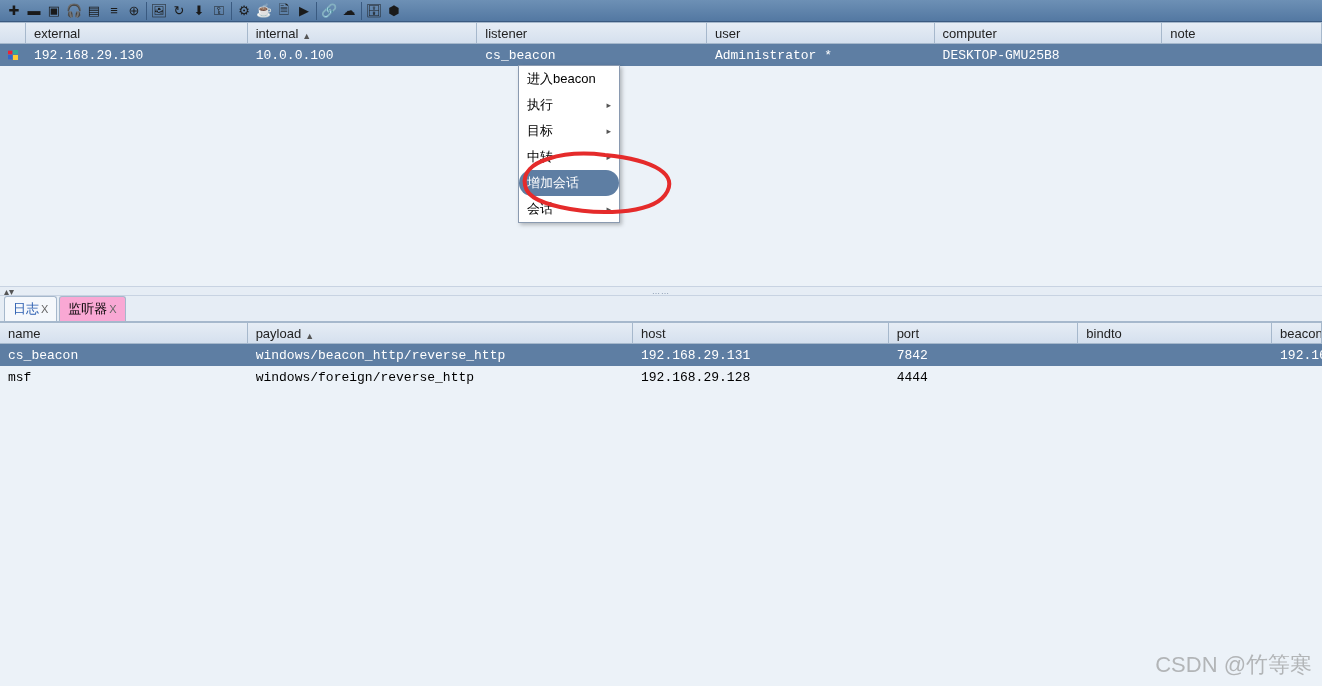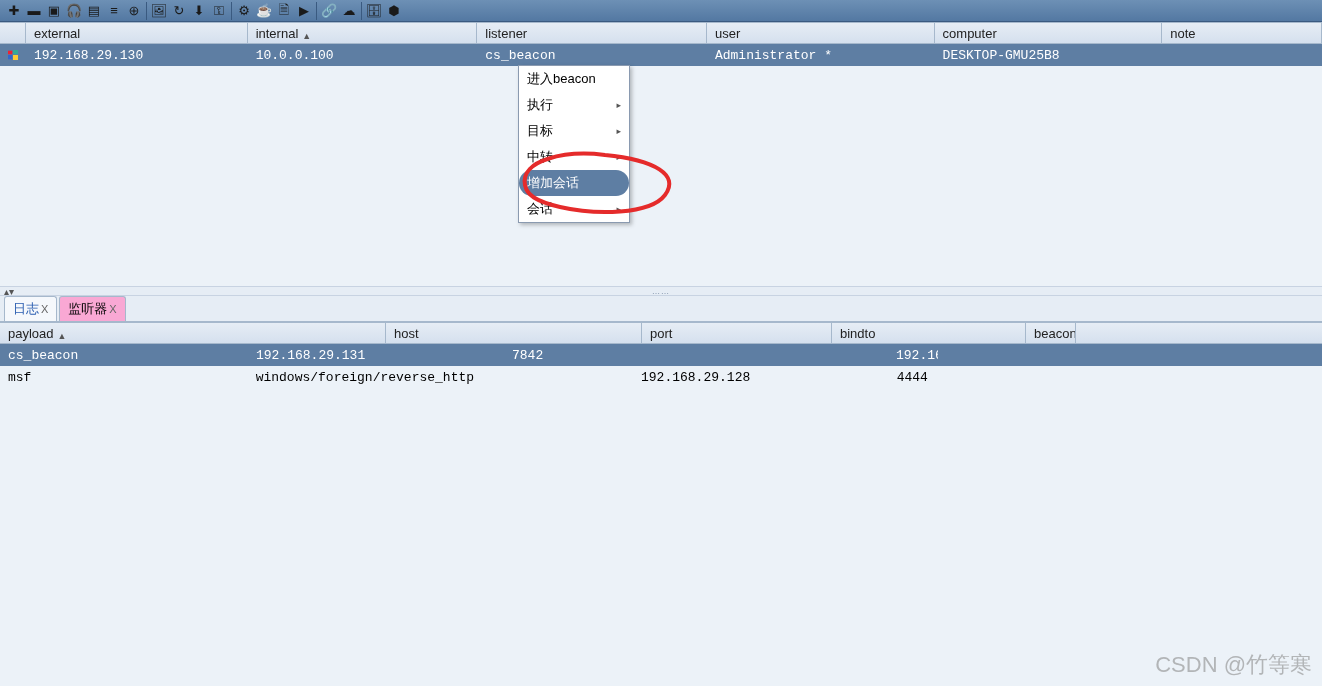--- a/index.html
+++ b/index.html
@@ -24,21 +24,21 @@
 .splitter .dots { position: absolute; left: 50%; top: 2px; transform: translateX(-50%); color: #8a9ab0; font-size: 8px; letter-spacing: 1px; }
 
 .tabs { background: #e6edf5; height: 26px; display: flex; align-items: flex-start; padding: 0 4px; border-bottom: 1px solid #a6b8cc; }
 .tab { padding: 3px 8px; border: 1px solid #a6b8cc; border-bottom: none; margin-right: 2px; background: #f5f8fc; border-radius: 3px 3px 0 0; cursor: pointer; display: flex; align-items: center; gap: 2px; }
 .tab .x { color: #666; font-size: 11px; }
 .tab.inactive { color: #2a5db0; }
 .tab.active { background: #f9a8d4; }
 
 .listeners { background: #ecf2f8; height: 362px; }
 
-.ctx-menu { position: absolute; left: 518px; top: 65px; width: 112px; background: #fff; border: 1px solid #8a9ab0; box-shadow: 2px 2px 4px rgba(0,0,0,0.25); }
+.ctx-menu { position: absolute; left: 518px; top: 65px; width: 102px; background: #fff; border: 1px solid #8a9ab0; box-shadow: 2px 2px 4px rgba(0,0,0,0.25); }
 .ctx-item { padding: 4px 8px; display: flex; justify-content: space-between; align-items: center; cursor: pointer; font-size: 13px; }
 .ctx-item.hl { background: #5e7ea3; color: #fff; border-radius: 13px; }
 .ctx-item .arr { font-size: 9px; color: #555; }
 
 .annotation { position: absolute; left: 505px; top: 145px; pointer-events: none; }
 .annotation svg { width: 180px; height: 80px; }
 
 .watermark { position: absolute; right: 10px; bottom: 6px; color: rgba(140,140,140,0.6); font-size: 22px; font-family: sans-serif; pointer-events: none; }
 
 
@@ -127,20 +127,23 @@
       <span>日志</span>
       <span class="x">X</span>
     </div>
   <div class="tab active">
       <span>监听器</span>
       <span class="x">X</span>
     </div>
 </div>
 
 <div class="table-header">
+  <div class="th l-c0">
+      <span>name</span>
+    </div>
   <div class="th l-c1">
       <span>payload</span>
       <span class="sort">▲</span>
     </div>
   <div class="th l-c2">
       <span>host</span>
     </div>
   <div class="th l-c3">
       <span>port</span>
     </div>
@@ -148,20 +151,21 @@
       <span>bindto</span>
     </div>
   <div class="th l-c5">
       <span>beacon</span>
     </div>
 </div>
 
 <div class="listeners">
   <div class="row sel">
     <div class="cell l-c0">cs_beacon</div>
+    <div class="cell l-c1">windows/beacon_http/reverse_http</div>
     <div class="cell l-c2">192.168.29.131</div>
     <div class="cell l-c3">7842</div>
     <div class="cell l-c4"></div>
     <div class="cell l-c5">192.168</div>
   </div>
   <div class="row">
     <div class="cell l-c0">msf</div>
     <div class="cell l-c1">windows/foreign/reverse_http</div>
     <div class="cell l-c2">192.168.29.128</div>
     <div class="cell l-c3">4444</div>

